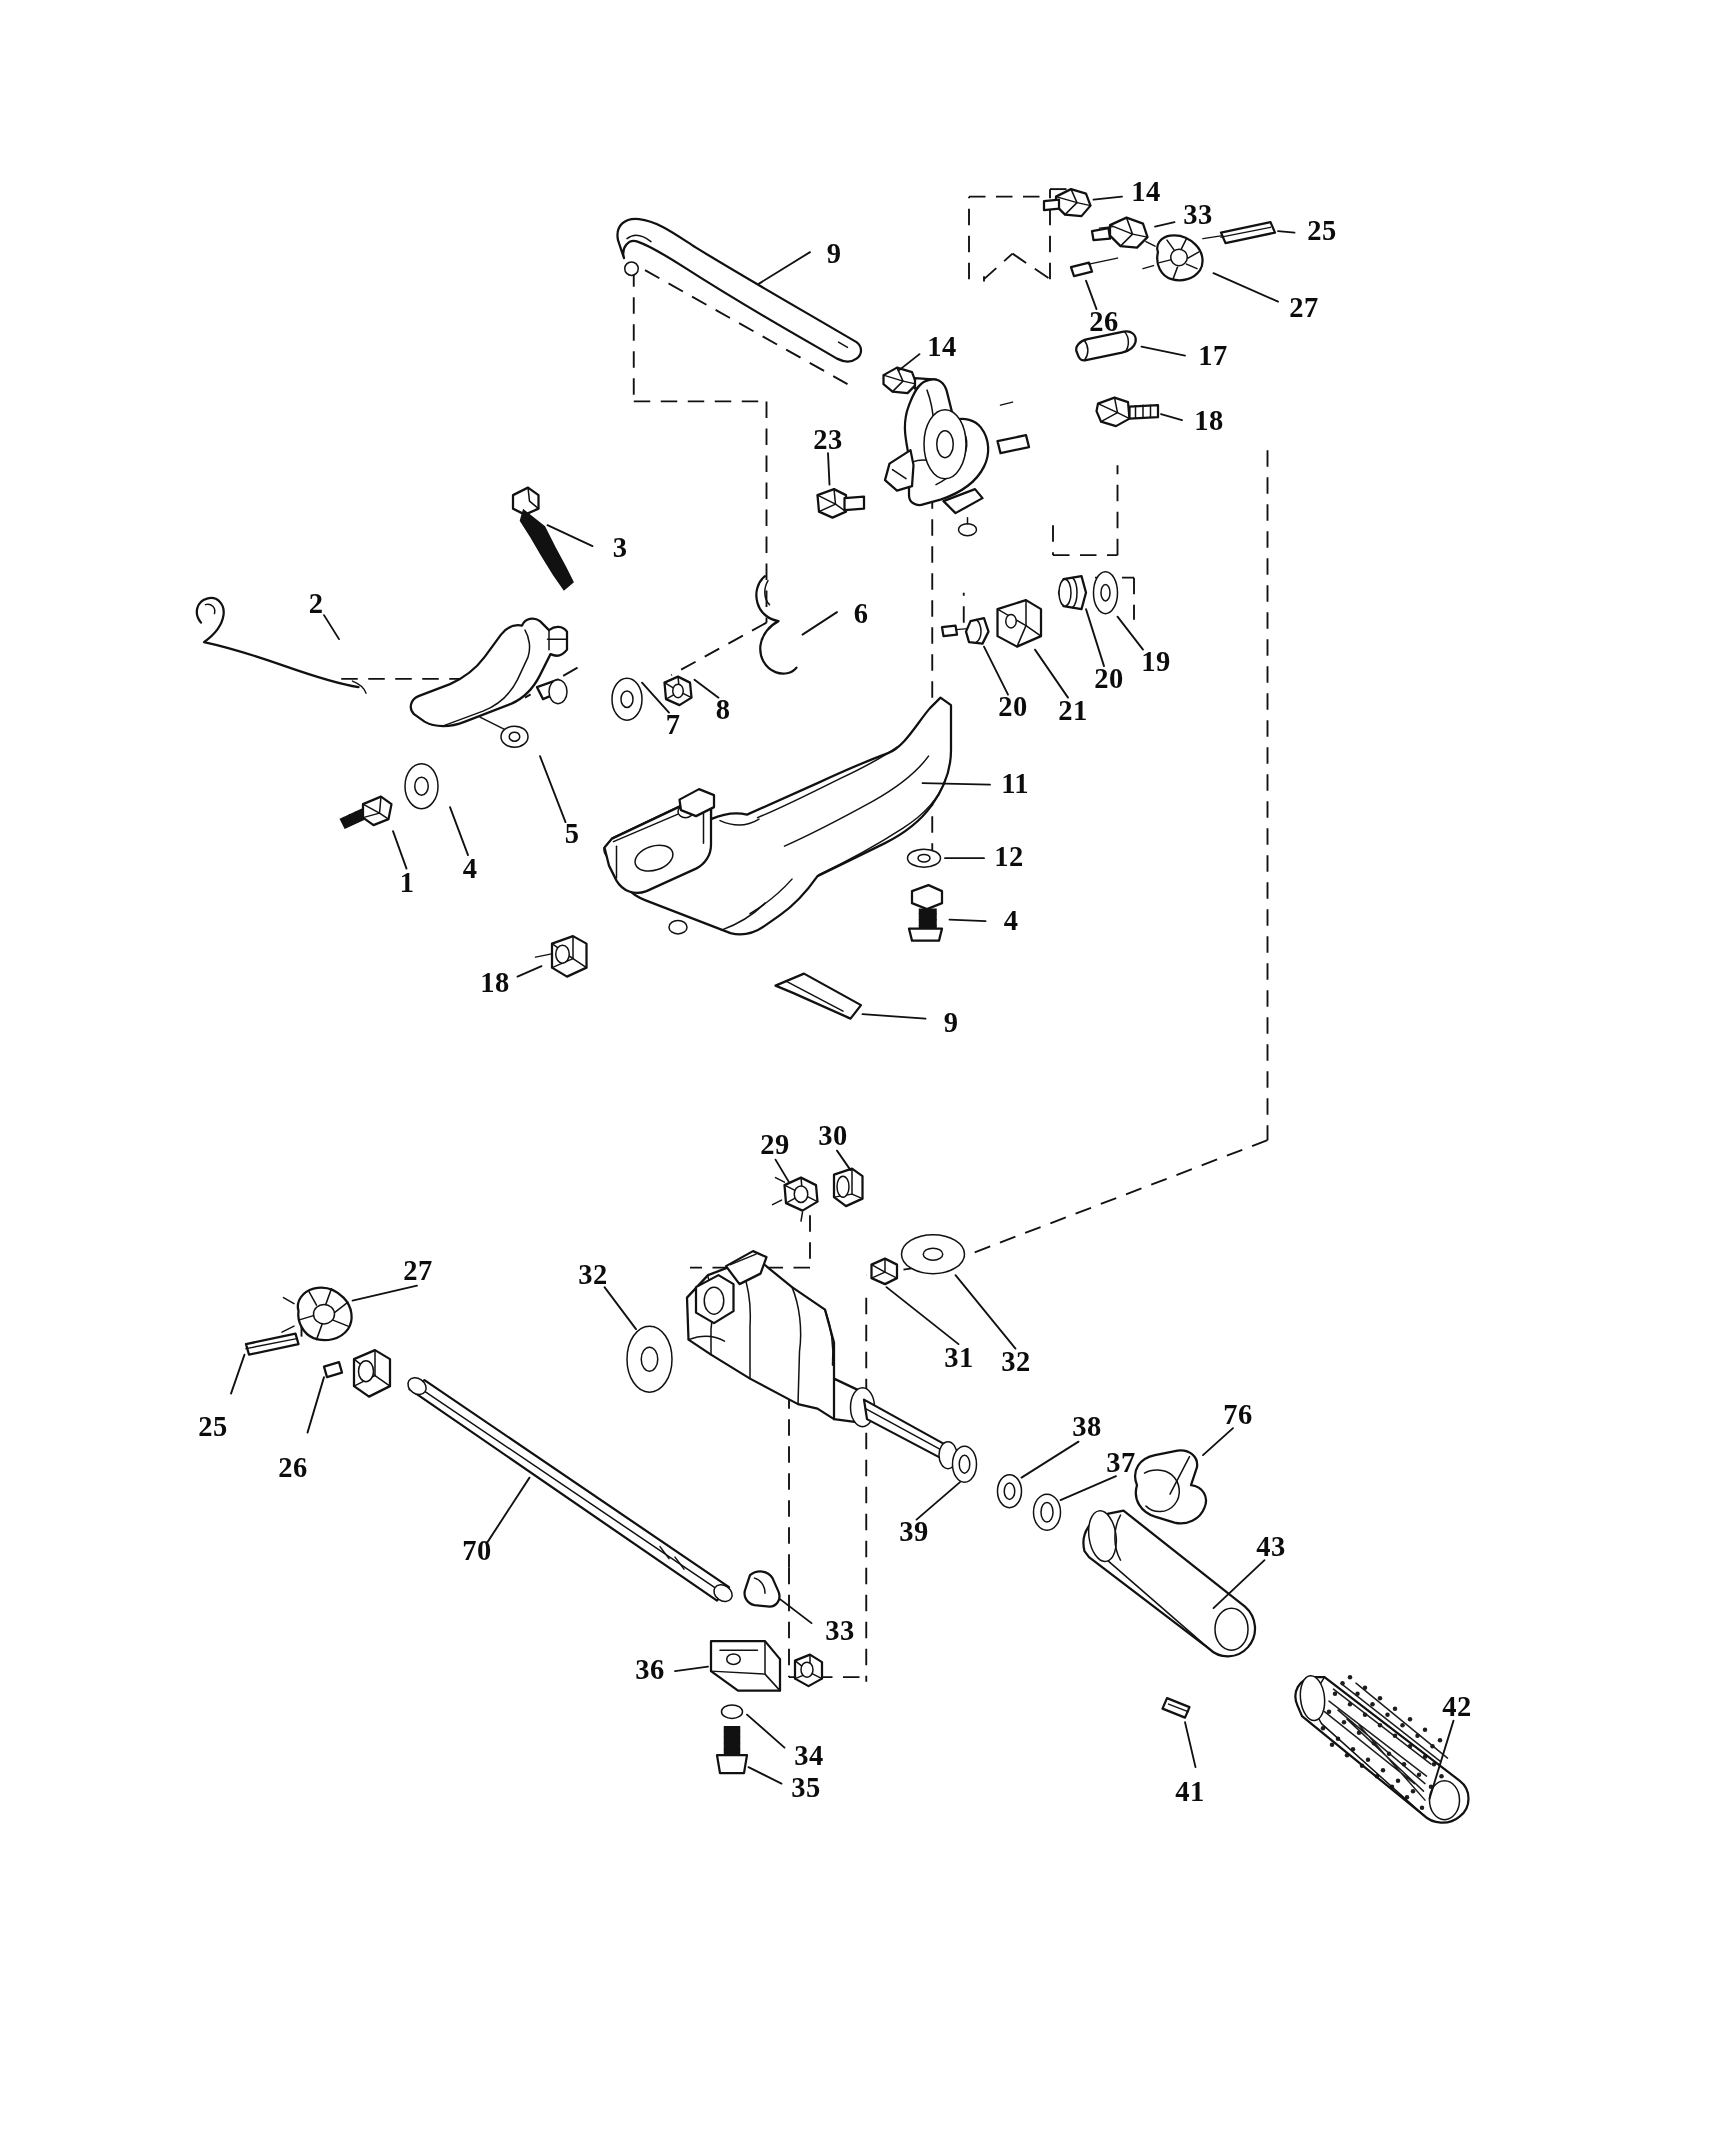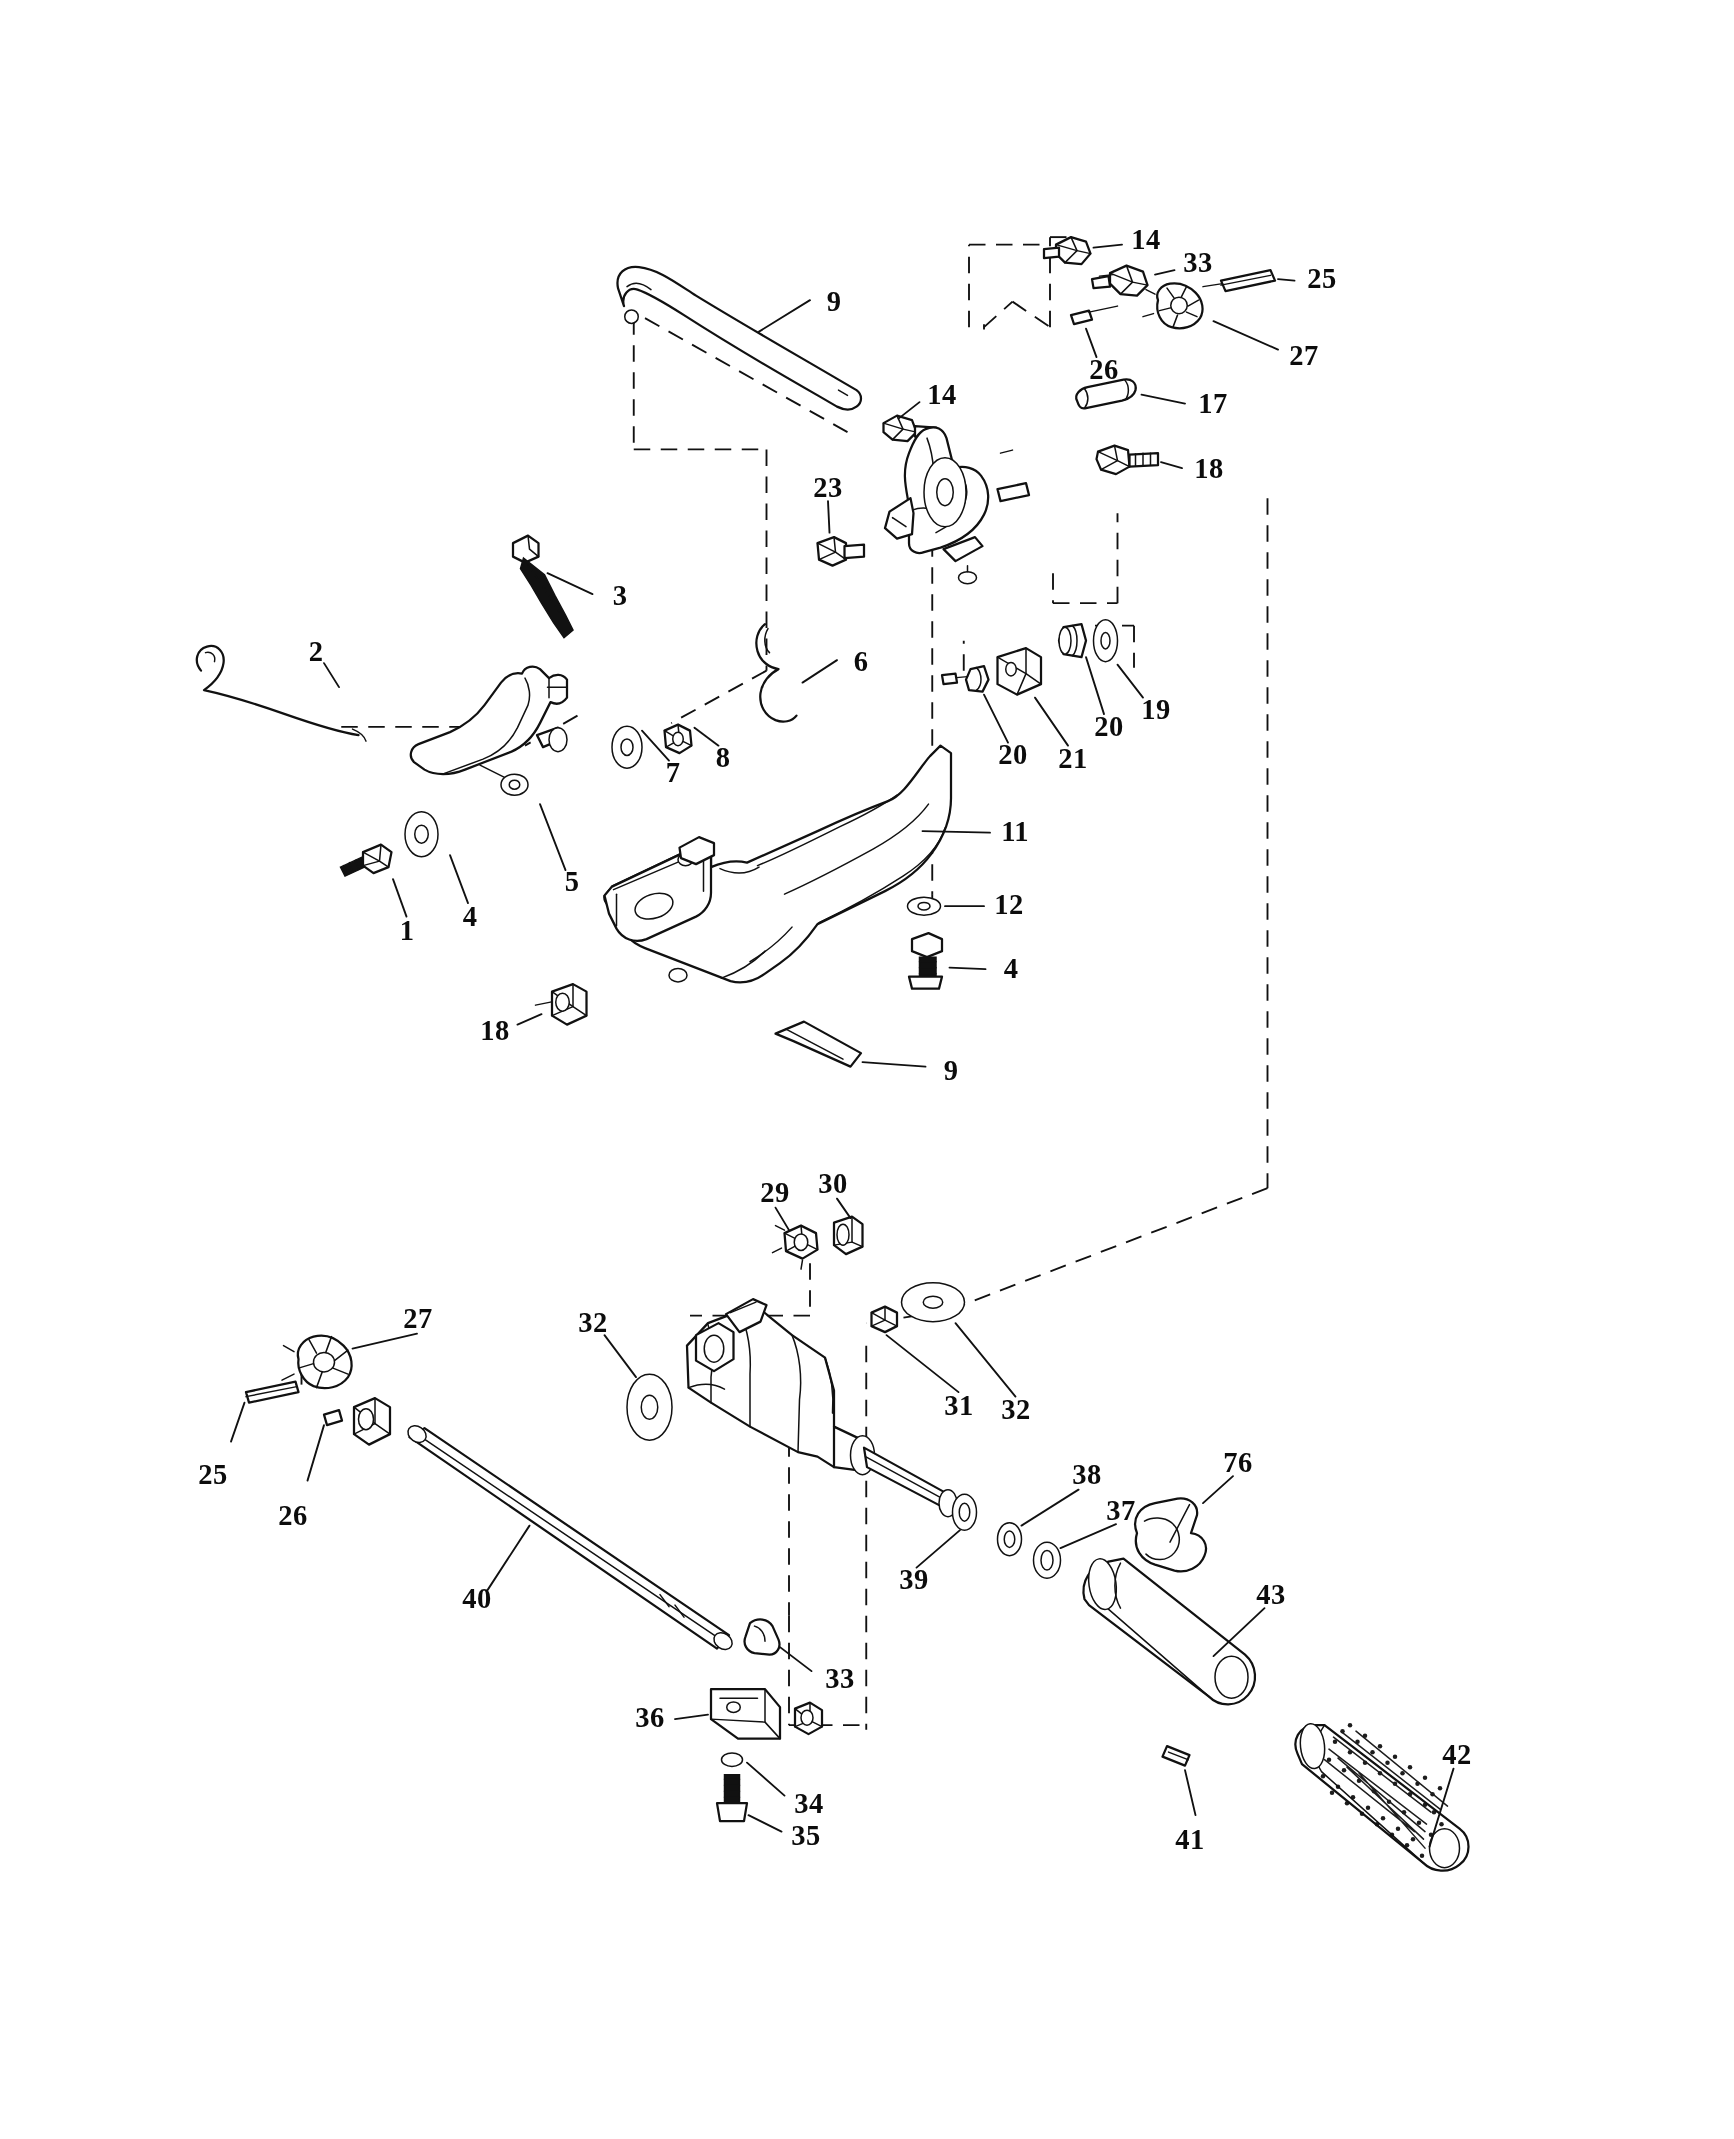--- a/index.html
+++ b/index.html
@@ -9,21 +9,20 @@
   }
   body {
     font-family: "Liberation Serif", serif;
   }
   #page {
     position: relative;
     width: 1734px;
     height: 1977px;
     background: #ffffff;
     overflow: hidden;
-    margin-top: 48px;
   }
   #diagram-svg {
     position: absolute;
     left: 0;
     top: 0;
     width: 1734px;
     height: 2140px;
   }
   .callout {
     position: absolute;
@@ -653,21 +652,21 @@
     <span class="callout" style="left:418px;top:1271px;">27</span>
     <span class="callout" style="left:593px;top:1275px;">32</span>
     <span class="callout" style="left:959px;top:1358px;">31</span>
     <span class="callout" style="left:1016px;top:1362px;">32</span>
     <span class="callout" style="left:213px;top:1427px;">25</span>
     <span class="callout" style="left:293px;top:1468px;">26</span>
     <span class="callout" style="left:1087px;top:1427px;">38</span>
     <span class="callout" style="left:1121px;top:1463px;">37</span>
     <span class="callout" style="left:1238px;top:1415px;">76</span>
     <span class="callout" style="left:914px;top:1532px;">39</span>
-    <span class="callout" style="left:477px;top:1551px;">40</span>
+    <span class="callout" style="left:477px;top:1551px;">70</span>
     <span class="callout" style="left:1271px;top:1547px;">43</span>
     <span class="callout" style="left:840px;top:1631px;">33</span>
     <span class="callout" style="left:650px;top:1670px;">36</span>
     <span class="callout" style="left:1457px;top:1707px;">42</span>
     <span class="callout" style="left:809px;top:1756px;">34</span>
     <span class="callout" style="left:806px;top:1788px;">35</span>
     <span class="callout" style="left:1190px;top:1792px;">41</span>
   </div>
 
 </div>

